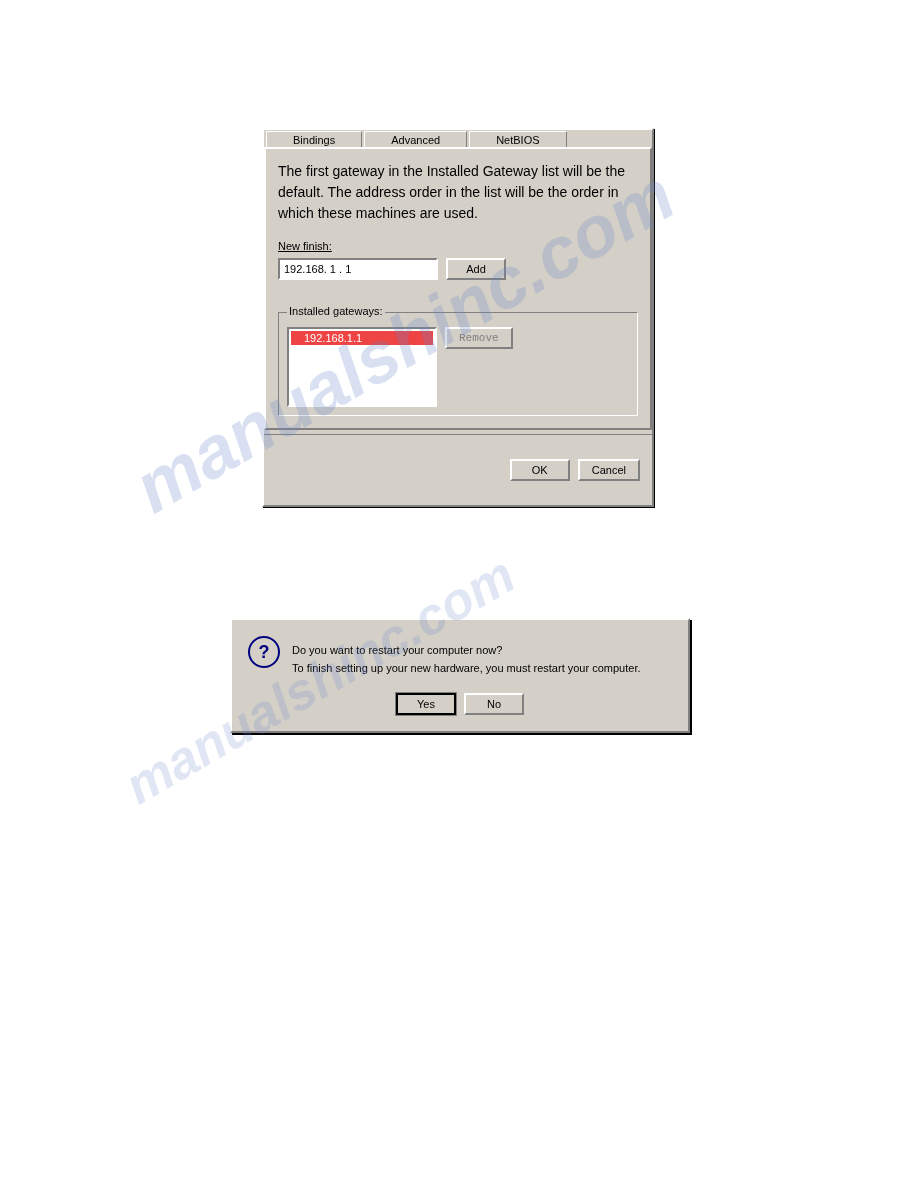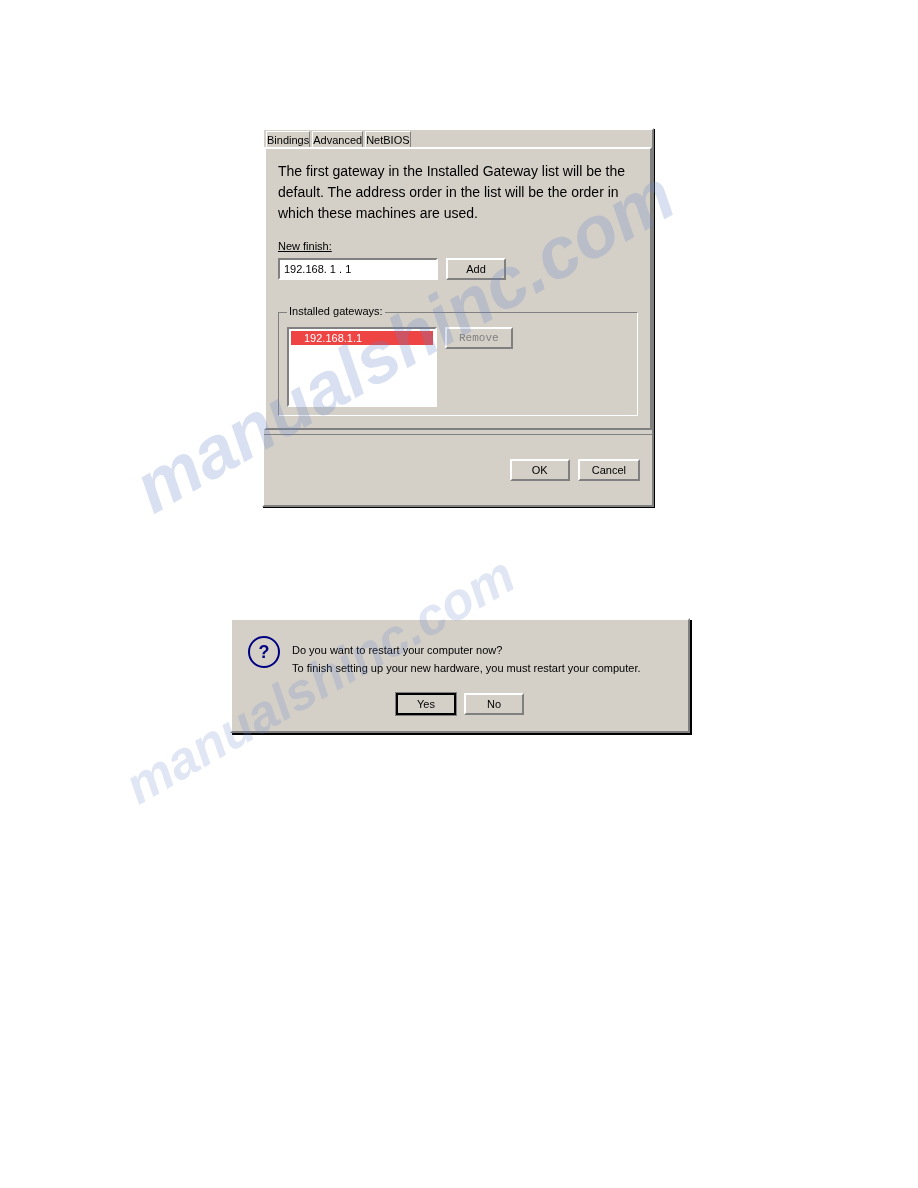--- a/index.html
+++ b/index.html
@@ -79,21 +79,21 @@
       margin-left: 2px;
     }
 
     .tab-bar-lower {
       display: flex;
       flex-direction: row;
       margin-left: 2px;
     }
 
     .tab {
-      padding: 2px 0;
+      padding: 2px 26px;
       border: 1px solid;
       border-bottom: none;
       border-color: #ffffff #808080 transparent #ffffff;
       background-color: #d4d0c8;
       cursor: pointer;
       font-size: 11px;
       margin-right: 2px;
       position: relative;
       top: 1px;
     }

